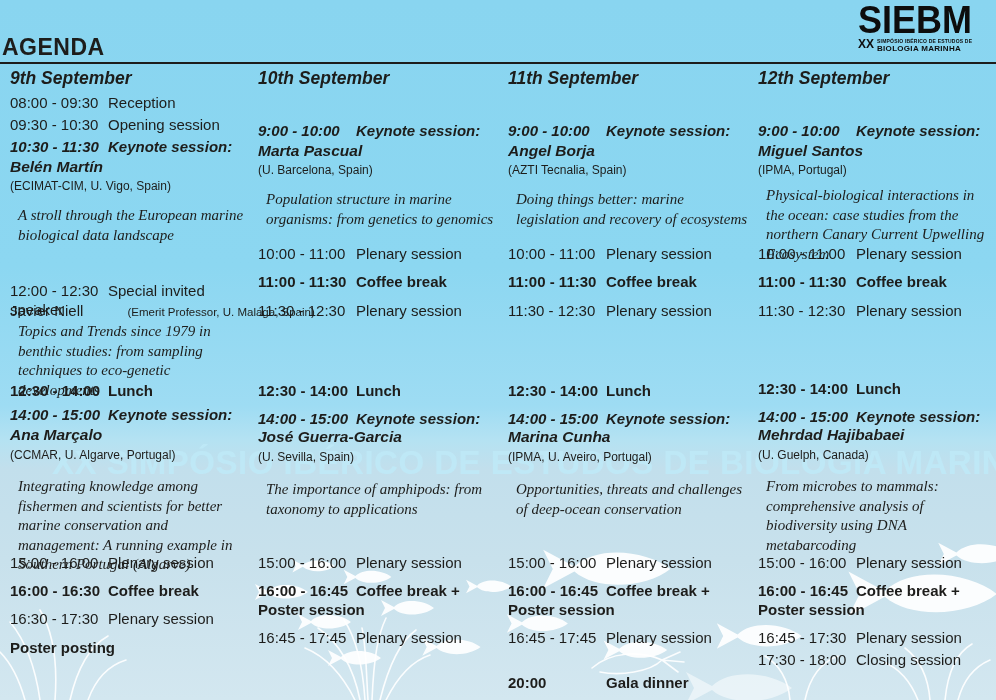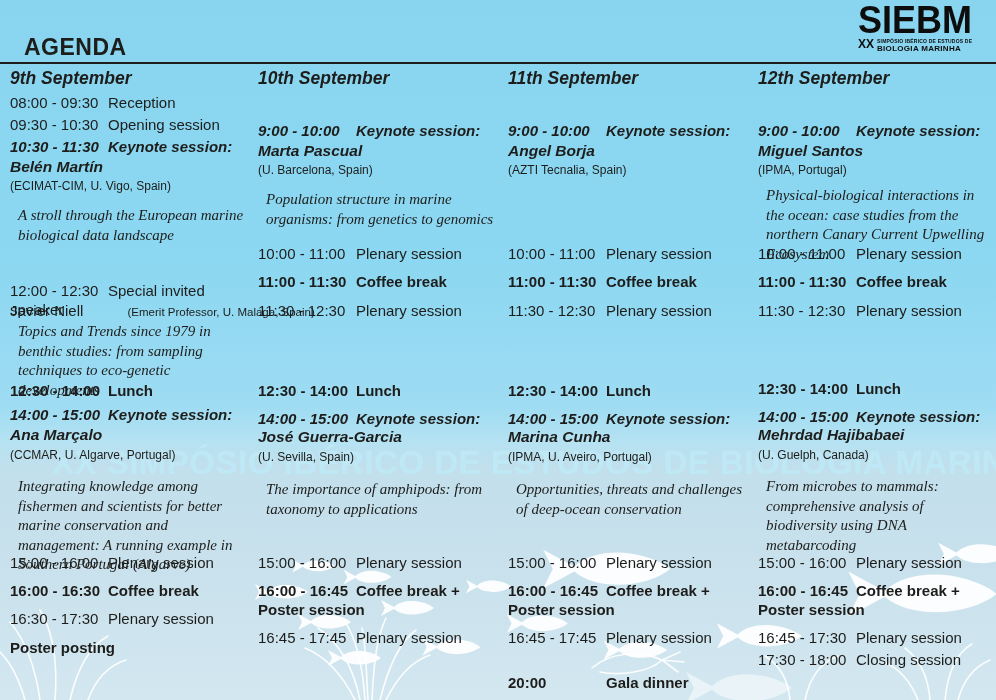--- a/index.html
+++ b/index.html
@@ -3,21 +3,21 @@
 <meta charset="utf-8">
 <style>
   html,body{margin:0;padding:0;}
   body{font-family:"Liberation Sans",sans-serif;}
   .page{position:relative;width:996px;height:700px;overflow:hidden;
     background:linear-gradient(180deg,#89d5f0 0%,#8cd7f1 38%,#9edcf3 58%,#b5e2f2 63%,#c2dfec 67%,#c8e1ec 80%,#d3e7f0 100%);}
   .sil{position:absolute;left:0;top:0;z-index:1;}
   .watermark{position:absolute;left:52px;top:444px;z-index:2;font-size:33px;font-weight:bold;
     color:#bfeaf8;opacity:.85;white-space:nowrap;letter-spacing:.5px;}
   .content{position:absolute;inset:0;z-index:3;color:#1d1d1b;}
-  .agenda-title{position:absolute;left:24px;top:34px;font-size:23px;font-weight:bold;letter-spacing:.5px;}
+  .agenda-title{position:absolute;left:2px;top:34px;font-size:23px;font-weight:bold;letter-spacing:.5px;}
   .rule{position:absolute;left:0;right:0;top:62px;border-top:2px solid #1d1d1b;}
   .logo{position:absolute;right:4px;top:2px;width:134px;color:#0d0d0d;}
   .logo-main{font-size:36px;font-weight:900;line-height:.95;letter-spacing:0;transform:scaleY(1.08);transform-origin:top;}
   .logo-sub{display:flex;gap:3px;align-items:flex-start;margin-top:2px;}
   .logo-xx{font-size:12px;font-weight:700;line-height:1;}
   .logo-lines{display:flex;flex-direction:column;}
   .logo-line1{font-size:5px;font-weight:700;letter-spacing:.2px;white-space:nowrap;}
   .logo-line2{font-size:8px;font-weight:900;letter-spacing:.3px;white-space:nowrap;}
   .col{position:absolute;top:0;height:100%;}
   .dayhdr{position:absolute;top:68px;font-weight:bold;font-style:italic;font-size:17.5px;}
@@ -138,20 +138,21 @@
       <div class="row" style="top:554px"><span class="t">15:00 - 16:00</span><span>Plenary session</span></div>
       <div class="row bold" style="top:582px"><span class="t">16:00 - 16:45</span><span>Coffee break + Poster session</span></div>
       <div class="row" style="top:629px"><span class="t">16:45 - 17:45</span><span>Plenary session</span></div>
     </div>
 
     <div class="col" style="left:508px;width:240px">
       <div class="dayhdr">11th September</div>
       <div class="row keynote" style="top:122px"><span class="t">9:00 - 10:00</span><span>Keynote session:</span></div>
       <div class="speaker" style="top:142px">Angel Borja</div>
       <div class="affil" style="top:163px">(AZTI Tecnalia, Spain)</div>
+      <div class="abstract" style="top:190px">Doing things better: marine legislation and recovery of ecosystems</div>
       <div class="row" style="top:245px"><span class="t">10:00 - 11:00</span><span>Plenary session</span></div>
       <div class="row bold" style="top:273px"><span class="t">11:00 - 11:30</span><span>Coffee break</span></div>
       <div class="row" style="top:302px"><span class="t">11:30 - 12:30</span><span>Plenary session</span></div>
       <div class="row bold" style="top:382px"><span class="t">12:30 - 14:00</span><span>Lunch</span></div>
       <div class="row keynote" style="top:410px"><span class="t">14:00 - 15:00</span><span>Keynote session:</span></div>
       <div class="speaker" style="top:428px">Marina Cunha</div>
       <div class="affil" style="top:450px">(IPMA, U. Aveiro, Portugal)</div>
       <div class="abstract" style="top:480px">Opportunities, threats and challenges of deep-ocean conservation</div>
       <div class="row" style="top:554px"><span class="t">15:00 - 16:00</span><span>Plenary session</span></div>
       <div class="row bold" style="top:582px"><span class="t">16:00 - 16:45</span><span>Coffee break + Poster session</span></div>

